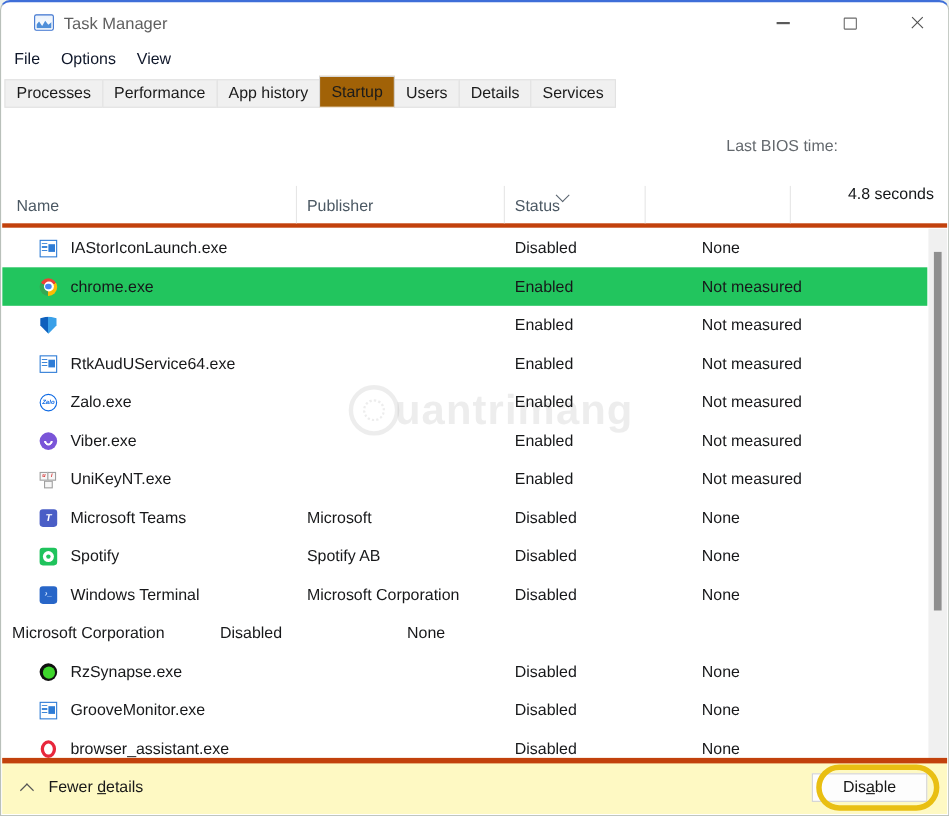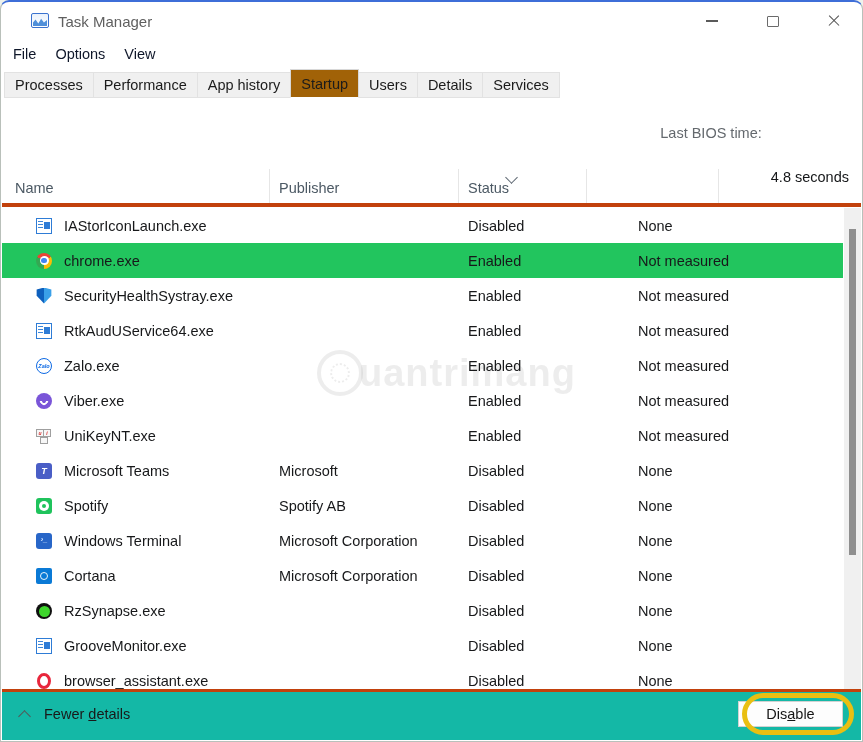--- a/index.html
+++ b/index.html
@@ -94,21 +94,21 @@
   .scroll{position:absolute;top:206px;right:1px;width:17px;height:484px;background:#f0f0f0;}
   .thumb{position:absolute;top:21px;left:5px;width:7px;height:326px;background:#8f8f8f;}
 
   
   .watermark{position:absolute;top:348px;left:316px;display:flex;align-items:center;pointer-events:none;}
   .wm-circle{width:46px;height:46px;border:4px solid rgba(125,125,125,0.14);border-radius:50%;box-sizing:border-box;position:relative;}
   .wm-circle::before{content:"";position:absolute;inset:9px;border:2px dotted rgba(125,125,125,0.14);border-radius:50%;}
   .wm-text{font-size:38px;font-weight:bold;letter-spacing:1px;color:rgba(125,125,125,0.14);margin-left:-4px;}
 
   
-  .footer{position:absolute;left:1px;right:1px;bottom:1px;height:51px;background:#14b8a6;border-top:3px solid #c2410c;box-sizing:border-box;}
+  .footer{position:absolute;left:1px;right:1px;bottom:1px;height:51px;background:#fef9c3;border-top:5px solid #c2410c;box-sizing:border-box;}
   .fewer{position:absolute;left:18px;top:14px;display:flex;align-items:center;gap:15px;font-size:14.5px;color:#191919;cursor:default;}
   .chev-up{width:8px;height:8px;border-right:1.5px solid #555;border-bottom:1.5px solid #555;transform:rotate(-135deg);margin-top:4px;}
   .accel{text-decoration:underline;}
   .disable-ring{
     position:absolute;right:7px;top:1px;width:112px;height:42px;
     border:5px solid #e9bf12;border-radius:21px;box-sizing:border-box;pointer-events:none;z-index:3;
   }
   .disable-btn{
     position:absolute;right:18px;top:9px;width:105px;height:26px;
     background:#fdfdfd;border:1px solid #d2d2d2;box-sizing:border-box;
@@ -269,21 +269,20 @@
           <span>chrome.exe</span>
         </span>
       <span class="c-pub"></span>
       <span class="c-st">Enabled</span>
       <span class="c-imp">Not measured</span>
     </div>
 
     <div class="trow" data-selected="false">
       <span class="c-name">
           <i class="ic" data-icon="shield"></i>
-          <span>SecurityHealthSystray.exe</span>
         </span>
       <span class="c-pub"></span>
       <span class="c-st">Enabled</span>
       <span class="c-imp">Not measured</span>
     </div>
 
     <div class="trow" data-selected="false">
       <span class="c-name">
           <i class="ic" data-icon="default-app"></i>
           <span>RtkAudUService64.exe</span>
@@ -347,24 +346,20 @@
       <span class="c-name">
           <i class="ic" data-icon="terminal"></i>
           <span>Windows Terminal</span>
         </span>
       <span class="c-pub">Microsoft Corporation</span>
       <span class="c-st">Disabled</span>
       <span class="c-imp">None</span>
     </div>
 
     <div class="trow" data-selected="false">
-      <span class="c-name">
-          <i class="ic" data-icon="cortana"></i>
-          <span>Cortana</span>
-        </span>
       <span class="c-pub">Microsoft Corporation</span>
       <span class="c-st">Disabled</span>
       <span class="c-imp">None</span>
     </div>
 
     <div class="trow" data-selected="false">
       <span class="c-name">
           <i class="ic" data-icon="razer"></i>
           <span>RzSynapse.exe</span>
         </span>

